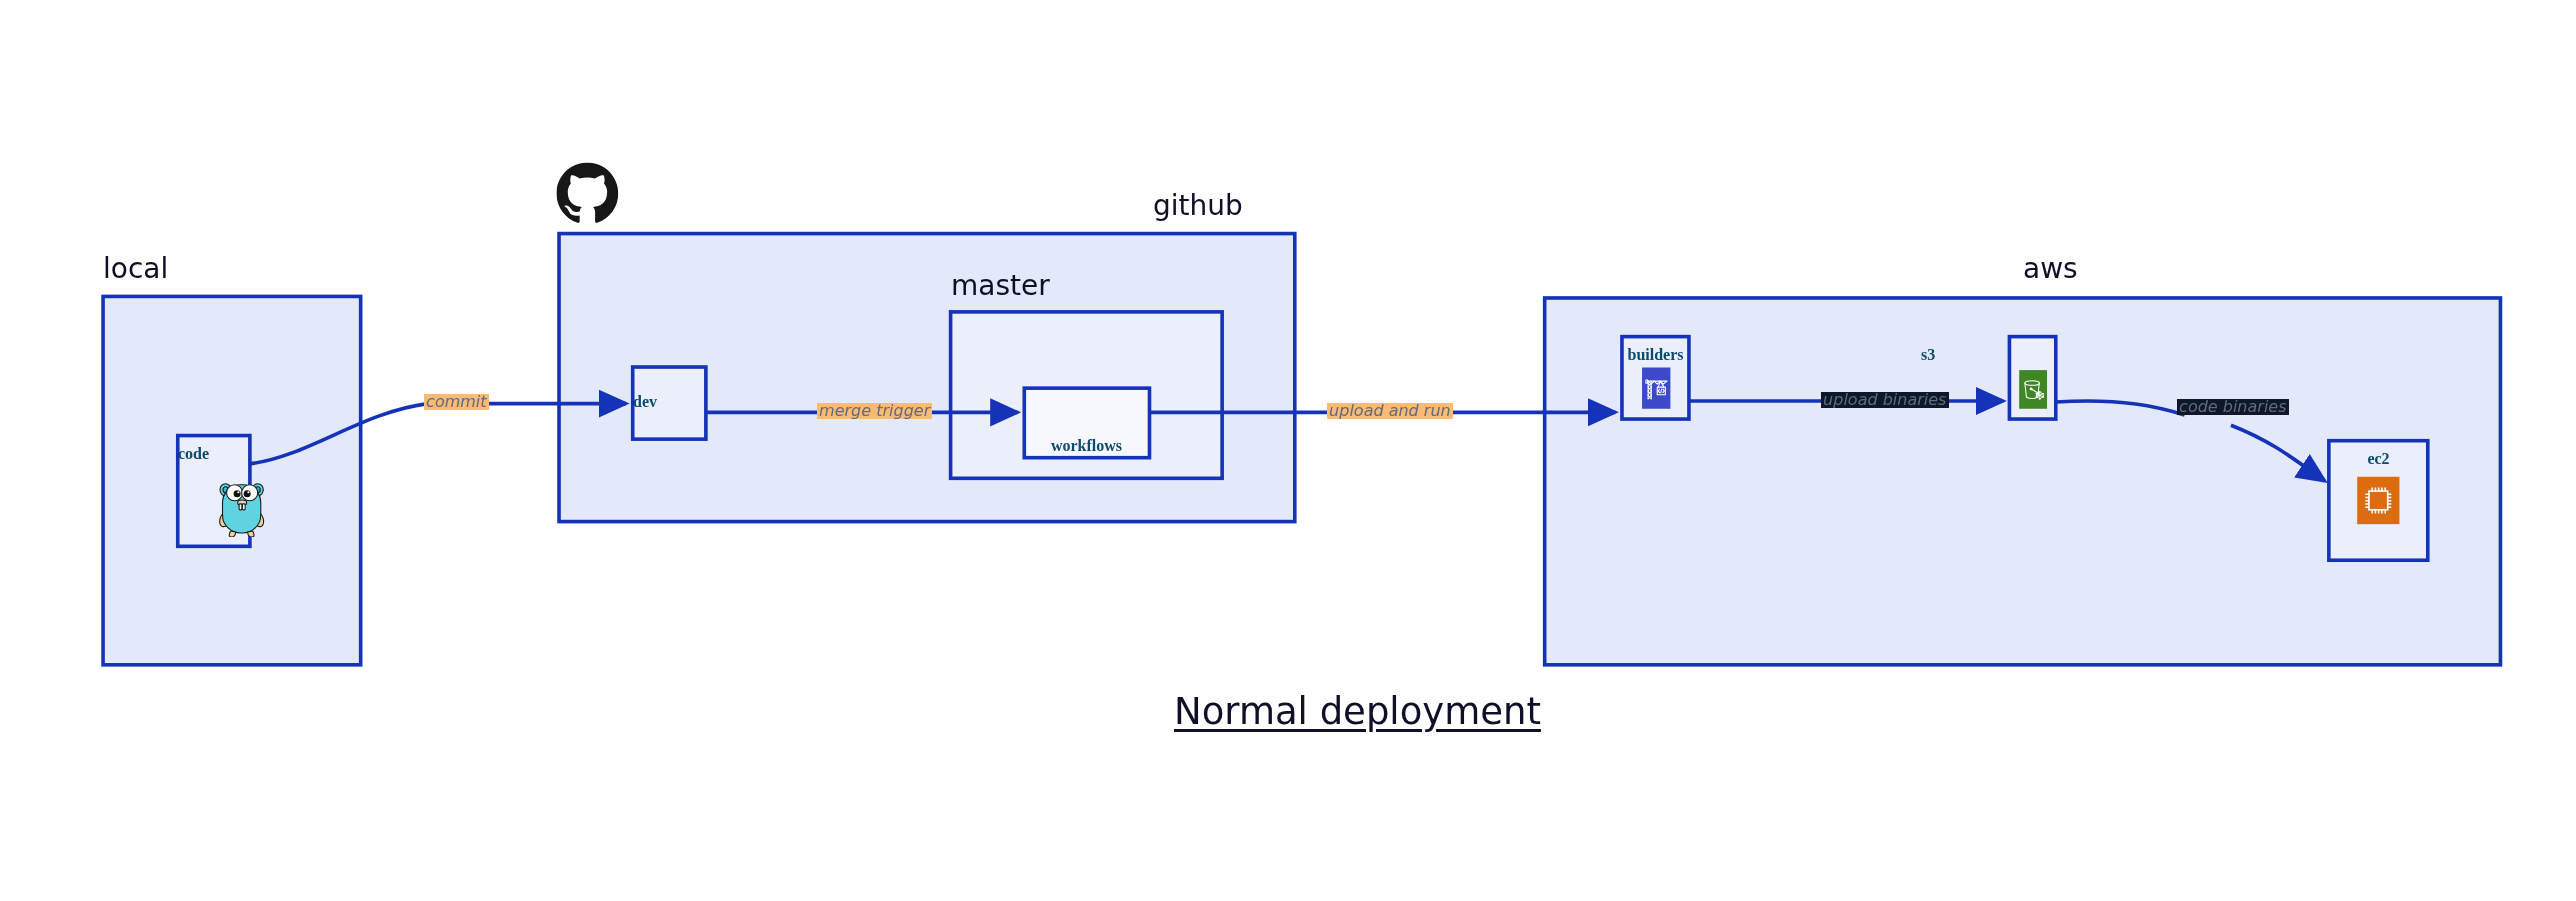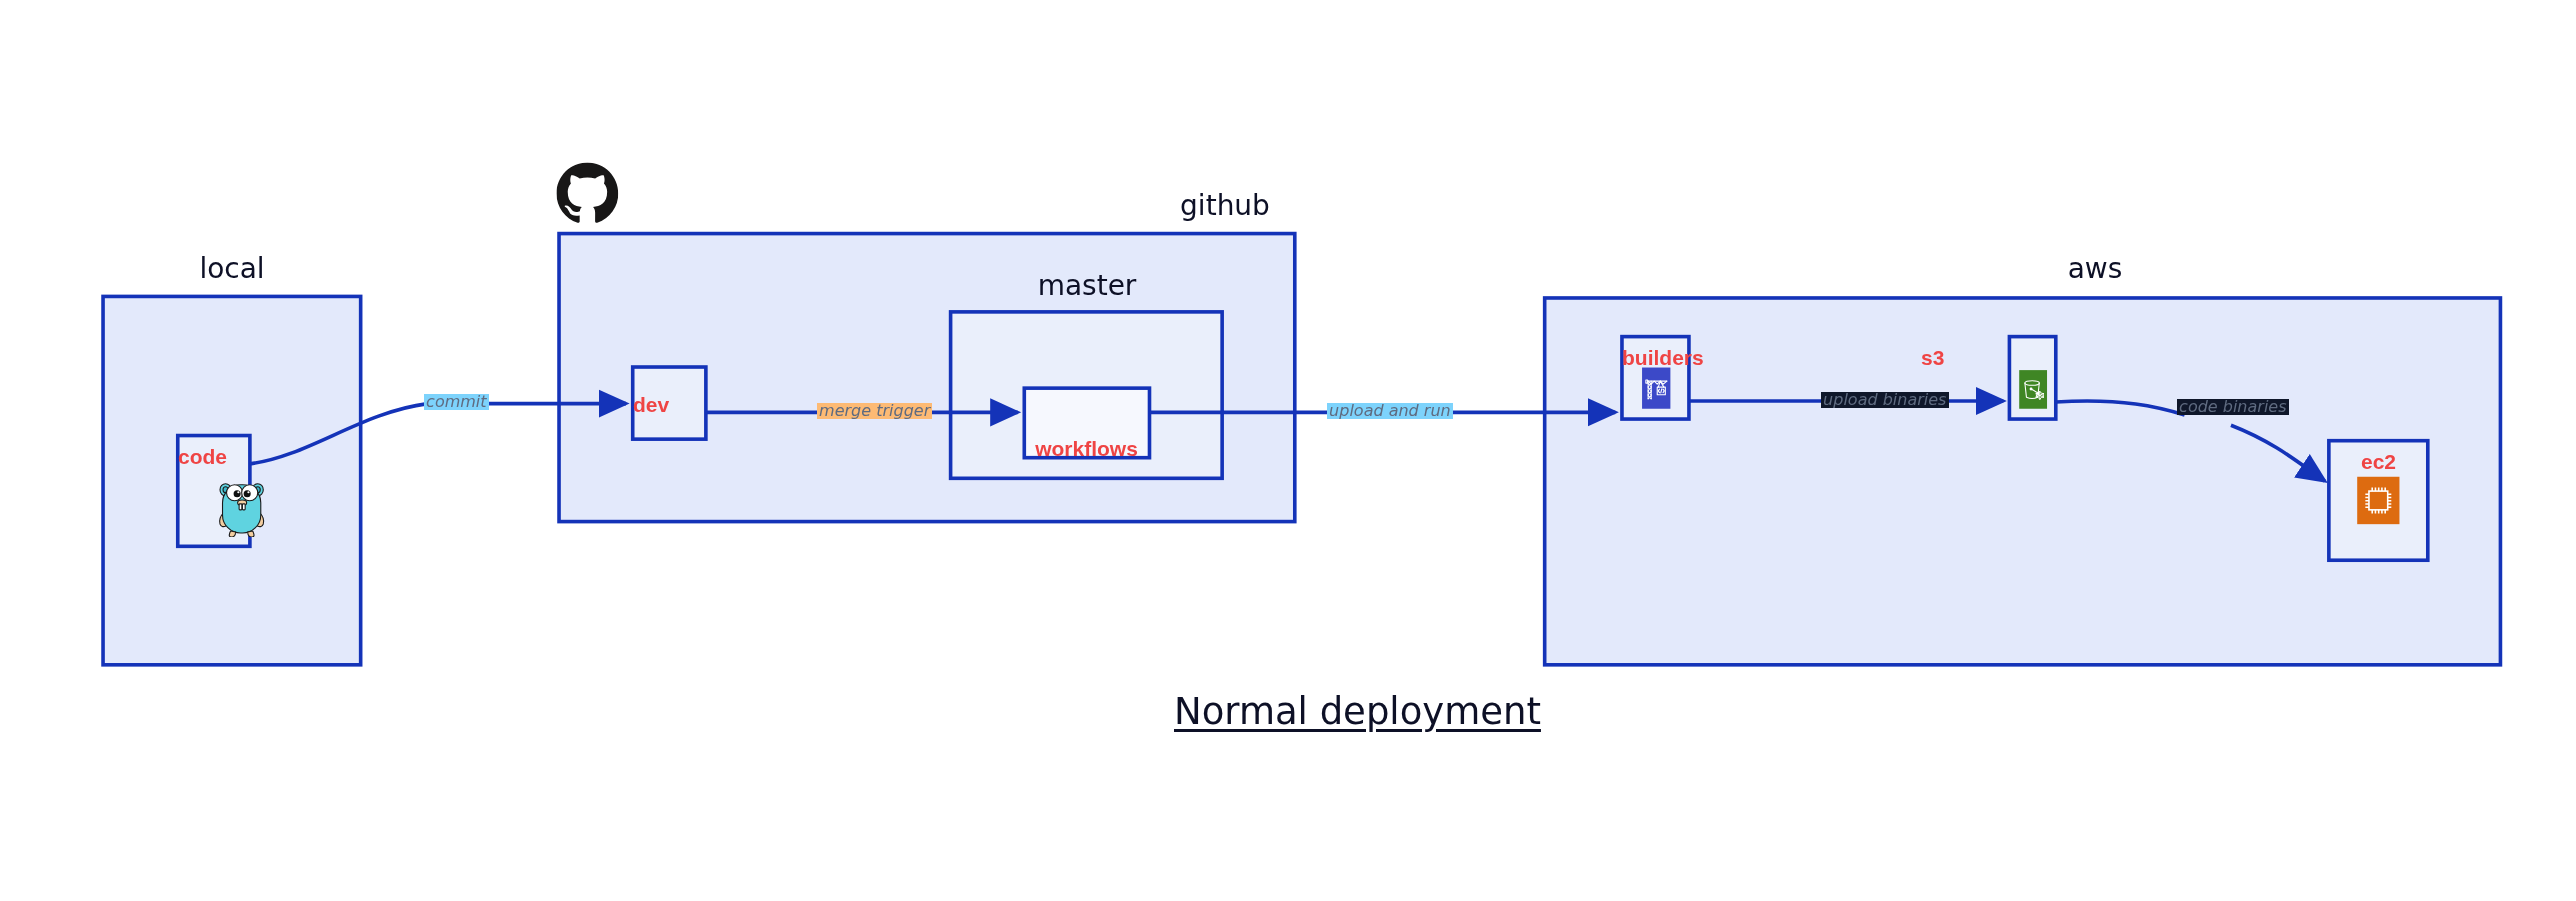--- a/index.html
+++ b/index.html
@@ -4,29 +4,29 @@
 <style>
   html,body{margin:0;padding:0;background:#ffffff;}
   body{width:2604px;height:902px;position:relative;overflow:hidden;
        font-family:"DejaVu Sans","Liberation Sans",sans-serif;}
   #stage{position:absolute;left:0;top:0;width:2604px;height:902px;}
   svg#canvas{position:absolute;left:0;top:0;width:2604px;height:902px;}
 
   
   .group-label{position:absolute;color:#0d1026;font-size:28px;
       font-family:"DejaVu Sans","Liberation Sans",sans-serif;
-      white-space:nowrap;text-align:center;line-height:1;}
-  .node-label{color:#ef4444;font-weight:bold;font-size:21px;
-        font-family:Liberation Sans, sans-serif;
+      white-space:nowrap;text-align:left;line-height:1;}
+  .node-label{color:#0c4a6e;font-weight:bold;font-size:16px;
+        font-family:Liberation Serif, serif;
         white-space:nowrap;line-height:1;}
 
   
   .edge-label{position:absolute;color:#5f6b80;font-size:16px;font-style:italic;
         font-family:"DejaVu Sans","Liberation Sans",sans-serif;
-        white-space:nowrap;background:#7dd3fc;padding:0 2.1px;line-height:1;}
+        white-space:nowrap;background:#fdba74;padding:0 2.1px;line-height:1;}
   .edge-label.on-gh{background:#fdba74;}
   .edge-label.on-aws{background:#0f172a;}
 
   
   #diagram-title{position:absolute;color:#0d1026;font-size:37px;
         font-family:"DejaVu Sans","Liberation Sans",sans-serif;
         text-decoration:underline;text-underline-offset:5.2px;
         white-space:nowrap;line-height:1;margin-left:46px;}
 </style>
 </head>

